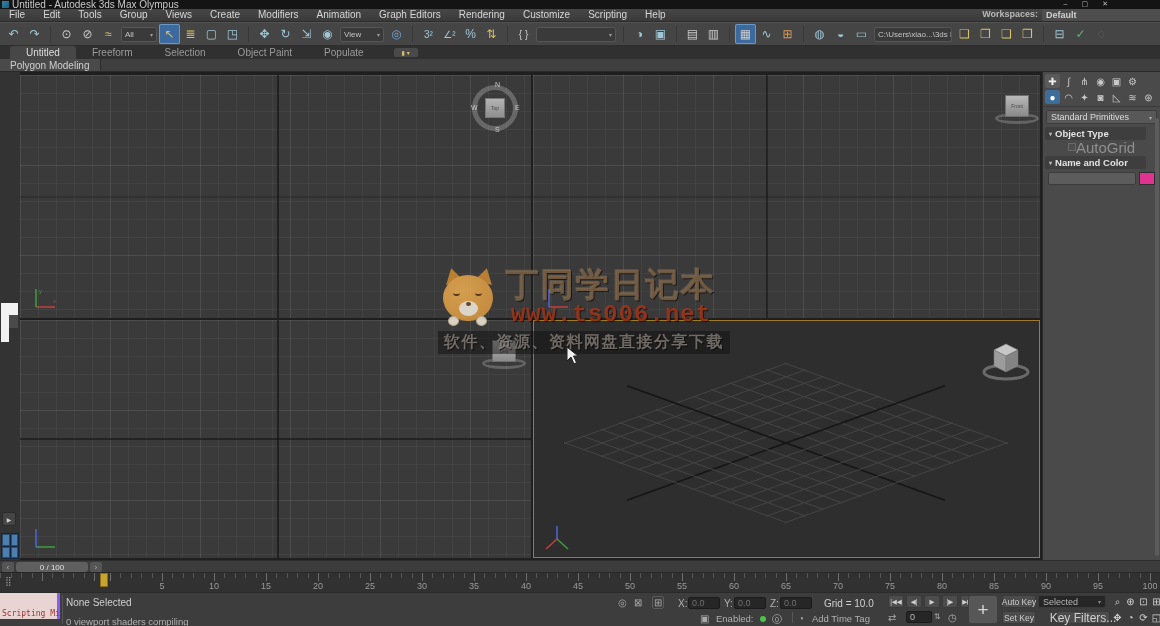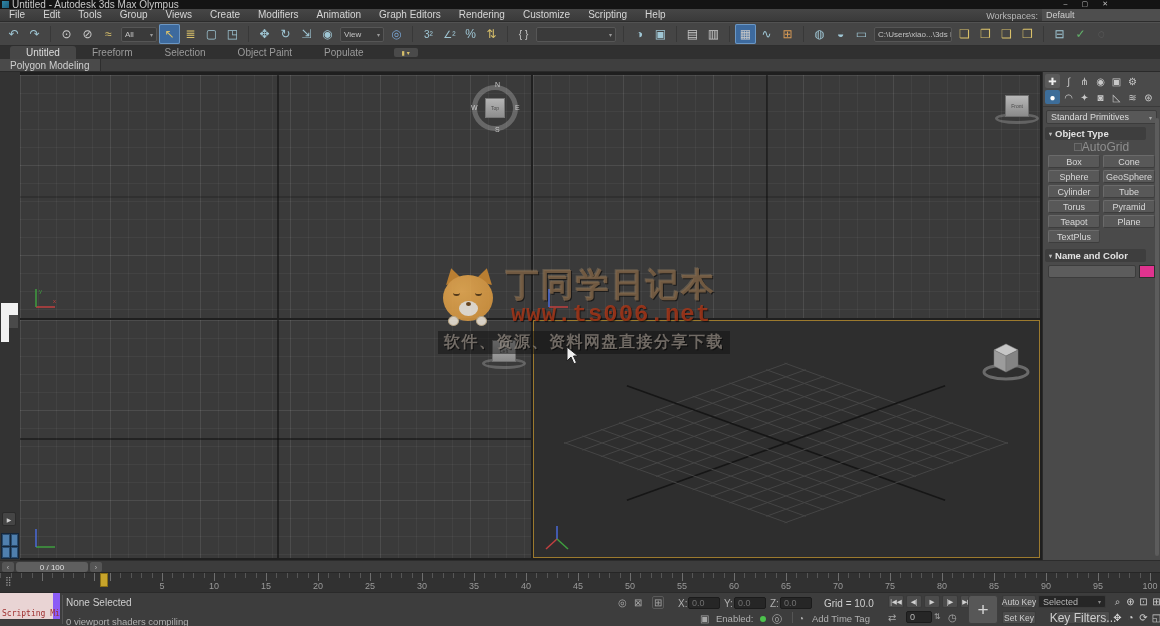--- a/index.html
+++ b/index.html
@@ -11,21 +11,21 @@
   .titlebar { height:9px; background:#141414; display:flex; align-items:center; font-size:8px; color:#c8c8c8; }
   .app-logo { width:7px; height:7px; margin:0 3px 0 2px; background:linear-gradient(135deg,#2e86a8,#1d5d7a); }
   .title-text { font-size:10px; line-height:9px; white-space:nowrap; }
   .win-controls { position:absolute; right:52px; top:0; display:flex; gap:14px; font-size:7px; color:#bbb; }
   .win-controls span { cursor:default; }
 
   
   .menubar { height:13px; background:linear-gradient(#464646,#3a3a3a); display:flex; align-items:center;
              border-bottom:1px solid #2c2c2c; }
   .menu-item { padding:0 9px; font-size:10px; line-height:12px; color:#d6d6d6; }
-  .workspaces { margin-left:auto; display:flex; align-items:flex-end; }
+  .workspaces { margin-left:auto; display:flex; align-items:flex-start;font-weight:bold; }
   .ws-label { font-size:9px; color:#b8b8b8; padding-right:4px; }
   .ws-drop { width:118px; height:12px; background:#4e4e4e; font-size:9px; color:#cfcfcf; padding:0 4px; line-height:12px; }
 
   
   .toolbar { height:24px; background:#454545; border-top:1px solid #525252; border-bottom:1px solid #2e2e2e;
              display:flex; align-items:center; padding-left:3px; }
   .ticon { width:21px; height:20px; display:flex; align-items:center; justify-content:center;
            font-size:12px; border-radius:2px; cursor:default; }
   .ticon.small-g { font-size:10px; }
   .ticon.active { background:#3d6a9e; box-shadow:inset 0 0 0 1px #6b97c4; }
@@ -117,21 +117,21 @@
         font-size:10px; color:#c8c8c8; border-radius:2px; }
   .cp-tabs span.active { background:#5a5a5a; color:#eee; }
   .cp-cats { display:flex; gap:1px; padding:1px 2px 2px 2px; border-bottom:1px solid #3a3a3a; }
   .cp-cats span.active { background:#3d6d99; color:#fff; }
   .cp-dropdown { margin:3px 3px; height:14px; background:#585858; border:1px solid #3c3c3c; border-radius:2px;
                  display:flex; align-items:center; font-size:9px; color:#dcdcdc; padding:0 4px; }
   .cp-dropdown .caret { margin-left:auto; font-size:6px; color:#aaa; }
   .rollout-h { margin:2px 14px 0 2px; height:13px; background:#3e3e3e; border-radius:2px; display:flex; align-items:center;
                font-size:9.5px; font-weight:bold; color:#e2e2e2; padding:0 4px; gap:3px; }
   .rollout-h .rarrow { font-size:6px; color:#bbb; }
-  .autogrid { display:flex; align-items:center; justify-content:center; height:14px; font-size:12px; color:#8f8f8f; }
+  .autogrid { display:flex; align-items:center; justify-content:center; height:14px; font-size:15px; color:#8f8f8f; }
   .autogrid .cb { width:8px; height:8px; background:#4e4e4e; border:1px solid #6a6a6a; }
   .obj-grid { display:grid; grid-template-columns:1fr 1fr; gap:2px 3px; padding:1px 5px 4px 5px; }
   .obj-btn { height:13px; background:#585858; border:1px solid #6a6a6a; border-bottom-color:#3d3d3d; border-right-color:#414141;
              border-radius:2px; font-size:9px; color:#d8d8d8; display:flex; align-items:center; justify-content:center; }
   .nc-row { display:flex; gap:3px; padding:3px 5px; align-items:center; }
   .name-field { flex:1; height:13px; background:#5c5c5c; border:1px solid #3c3c3c; border-radius:2px; }
   .color-swatch { width:16px; height:13px; border:1px solid #2e2e2e; }
   .panel-scrollbar { position:absolute; right:1px; top:46px; bottom:4px; width:4px; background:#5c5c5c; border-radius:2px; }
 
   
@@ -148,21 +148,21 @@
       background-position-x:110px; }
   .tick-major { position:absolute; left:0; right:0; top:0; height:8px;
       background-image:repeating-linear-gradient(90deg,#6e6e6e 0 1px, transparent 1px 52px);
       background-position-x:110px; }
   .rlabel { position:absolute; top:8px; font-size:9px; color:#9a9a9a; width:20px; text-align:center; }
   .frame-marker { position:absolute; left:100px; top:0; width:8px; height:14px; background:#c7a42b; border:1px solid #8a7015; }
   .trackbar-icon { position:absolute; left:5px; top:3px; font-size:9px; color:#9a9a9a; }
 
   
   .statusbar { height:34px; background:#3d3d3d; position:relative; border-top:1px solid #2a2a2a; overflow:hidden; }
-  .mxs { position:absolute; left:0; top:0; width:60px; height:26px; background:#e9d4d4; border-right:7px solid #8b5cf6; }
+  .mxs { position:absolute; left:0; top:0; width:60px; height:26px; background:#e9d4d4; border-right:3px solid #8b5cf6; }
   .mxs .mxs-line { position:absolute; left:2px; bottom:1px; font-family:"DejaVu Sans Mono", monospace;
                    font-size:8px; color:#a03030; white-space:nowrap; }
   .sb-sep { position:absolute; top:2px; bottom:2px; width:1px; background:#555; }
   .sb-text { position:absolute; font-size:10px; color:#cfcfcf; white-space:nowrap; }
   .sb-dim  { color:#b0b0b0; }
   .coord-field { position:absolute; top:4px; width:32px; height:12px; background:#262626; border:1px solid #1b1b1b;
                  border-radius:2px; font-size:9px; color:#707070; padding:0 3px; line-height:11px; }
   .sb-icon { position:absolute; font-size:10px; color:#a8a8a8; }
   .boxed { border:1px solid #5a5a5a; border-radius:2px; padding:0 1px; }
   .green-dot { position:absolute; width:6px; height:6px; border-radius:50%; background:#4cc24c; }
@@ -524,33 +524,20 @@
         <span class="caret">▾</span>
       </div>
       <div class="rollout-h">
         <span class="rarrow">▾</span>
         <span>Object Type</span>
       </div>
       <div class="autogrid">
         <span class="cb"></span>
         <span>AutoGrid</span>
       </div>
-      <div class="obj-grid" id="obj-grid">
-          <div class="obj-btn">Box</div>
-          <div class="obj-btn">Cone</div>
-          <div class="obj-btn">Sphere</div>
-          <div class="obj-btn">GeoSphere</div>
-          <div class="obj-btn">Cylinder</div>
-          <div class="obj-btn">Tube</div>
-          <div class="obj-btn">Torus</div>
-          <div class="obj-btn">Pyramid</div>
-          <div class="obj-btn">Teapot</div>
-          <div class="obj-btn">Plane</div>
-          <div class="obj-btn">TextPlus</div>
-        </div>
       <div class="rollout-h">
         <span class="rarrow">▾</span>
         <span>Name and Color</span>
       </div>
       <div class="nc-row">
         <div class="name-field"></div>
         <div class="color-swatch" id="color-swatch" style="background: rgb(224, 51, 143);"></div>
       </div>
       <div class="panel-scrollbar"></div>
     </div>

